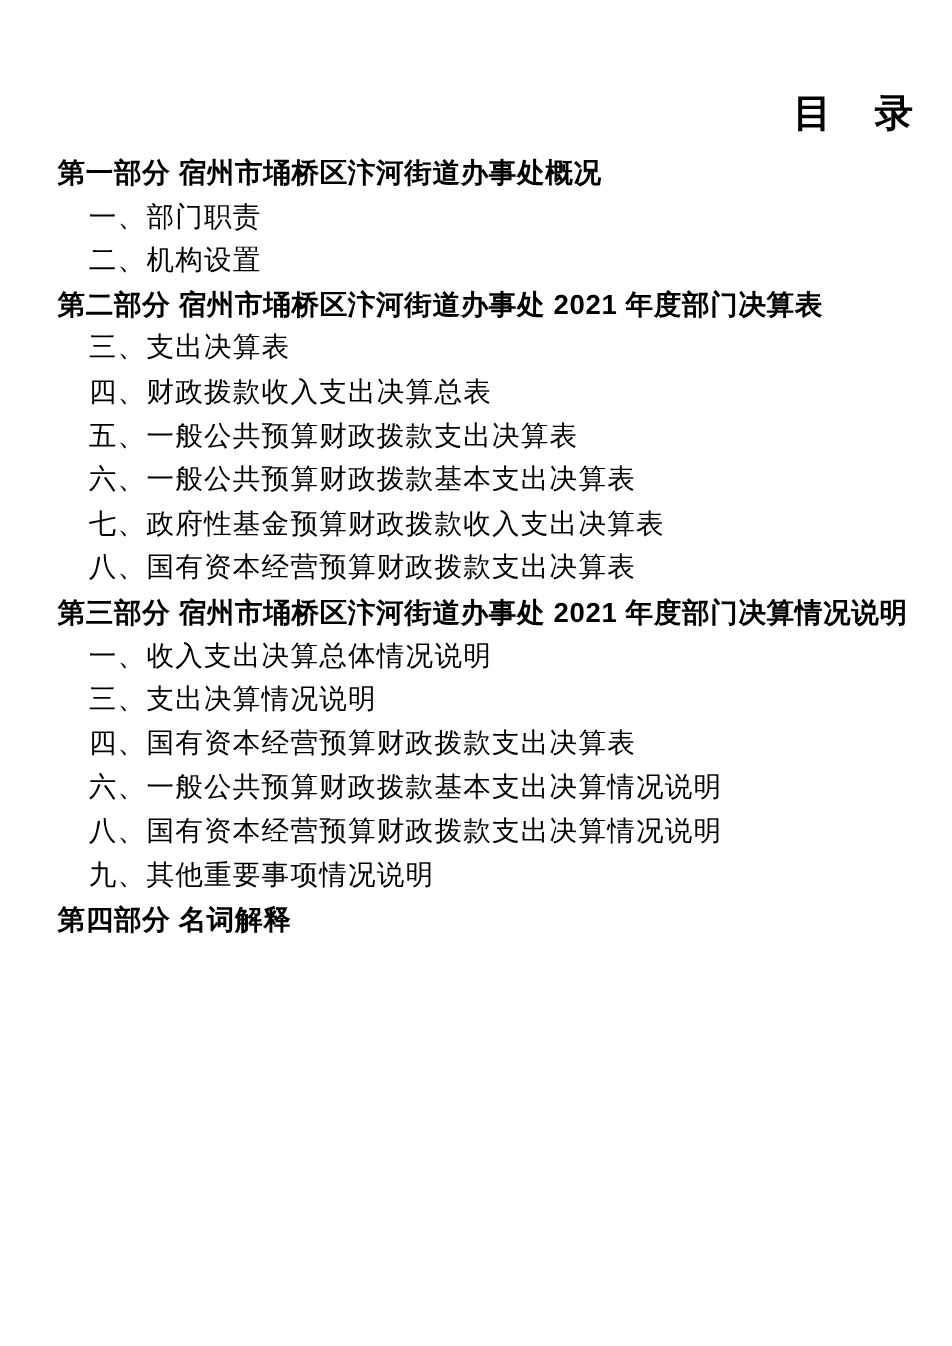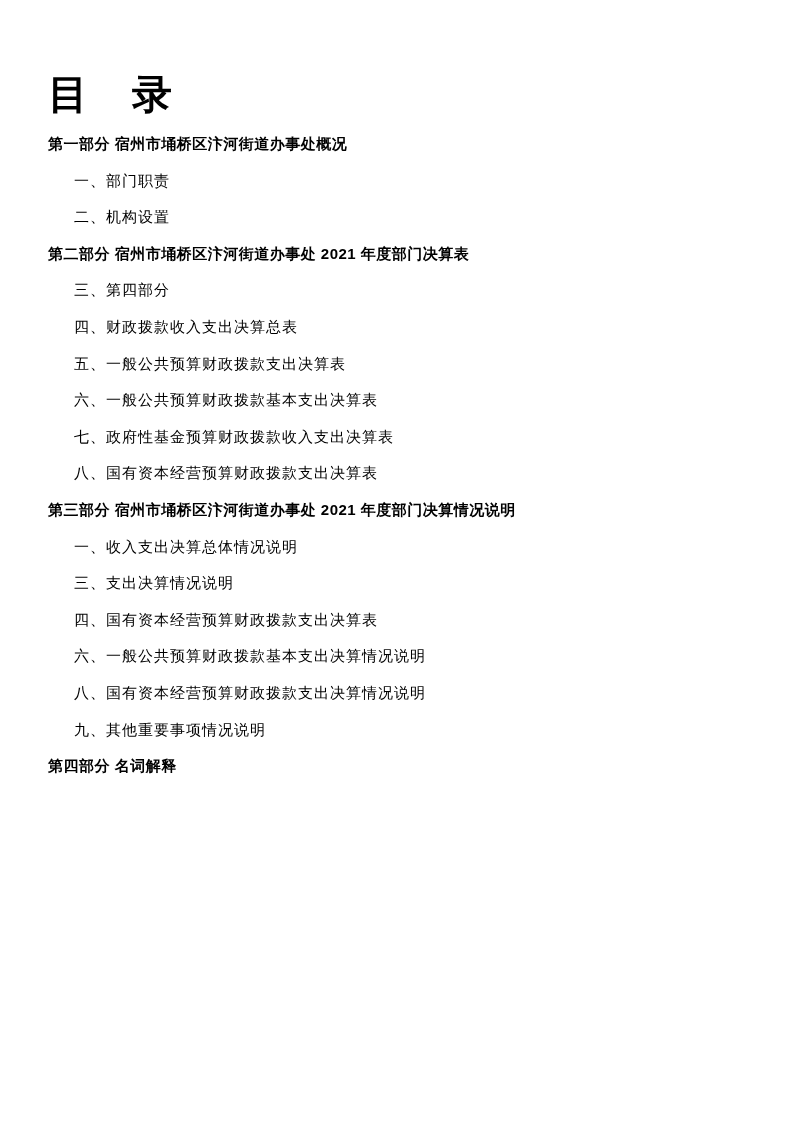--- a/index.html
+++ b/index.html
@@ -15,32 +15,32 @@
     overflow: hidden;
     color: #000000;
   }
   .content {
     position: absolute;
     left: 48px;
     top: 70px;
     width: 715px;
   }
   .doc-title {
-    text-align: left;
+    text-align: right;
     font-family: "Liberation Sans", "DejaVu Sans", sans-serif;
     font-weight: bold;
-    font-size: 40px;
+    font-size: 32px;
     line-height: 48px;
     margin-bottom: 8px;
     letter-spacing: 2px;
     white-space: pre;
   }
   .toc-line {
     line-height: 36.6px;
-    font-size: 15px;
+    font-size: 23px;
     white-space: normal;
   }
   .toc-heading {
     font-family: "Liberation Sans", "DejaVu Sans", sans-serif;
     font-weight: bold;
     letter-spacing: 0.5px;
   }
   .toc-item {
     font-family: "Liberation Serif", "DejaVu Serif", serif;
     font-weight: normal;
@@ -52,21 +52,21 @@
 <body>
 
 <div class="page">
   <div class="content">
     <div class="doc-title">目　录</div>
     <div id="toc-sections">
         <div class="toc-line toc-heading">第一部分 宿州市埇桥区汴河街道办事处概况</div>
         <div class="toc-line toc-item">一、部门职责</div>
         <div class="toc-line toc-item">二、机构设置</div>
         <div class="toc-line toc-heading">第二部分 宿州市埇桥区汴河街道办事处 2021 年度部门决算表</div>
-        <div class="toc-line toc-item">三、第四部分</div>
+        <div class="toc-line toc-item">三、支出决算表</div>
         <div class="toc-line toc-item">四、财政拨款收入支出决算总表</div>
         <div class="toc-line toc-item">五、一般公共预算财政拨款支出决算表</div>
         <div class="toc-line toc-item">六、一般公共预算财政拨款基本支出决算表</div>
         <div class="toc-line toc-item">七、政府性基金预算财政拨款收入支出决算表</div>
         <div class="toc-line toc-item">八、国有资本经营预算财政拨款支出决算表</div>
         <div class="toc-line toc-heading">第三部分 宿州市埇桥区汴河街道办事处 2021 年度部门决算情况说明</div>
         <div class="toc-line toc-item">一、收入支出决算总体情况说明</div>
         <div class="toc-line toc-item">三、支出决算情况说明</div>
         <div class="toc-line toc-item">四、国有资本经营预算财政拨款支出决算表</div>
         <div class="toc-line toc-item">六、一般公共预算财政拨款基本支出决算情况说明</div>

